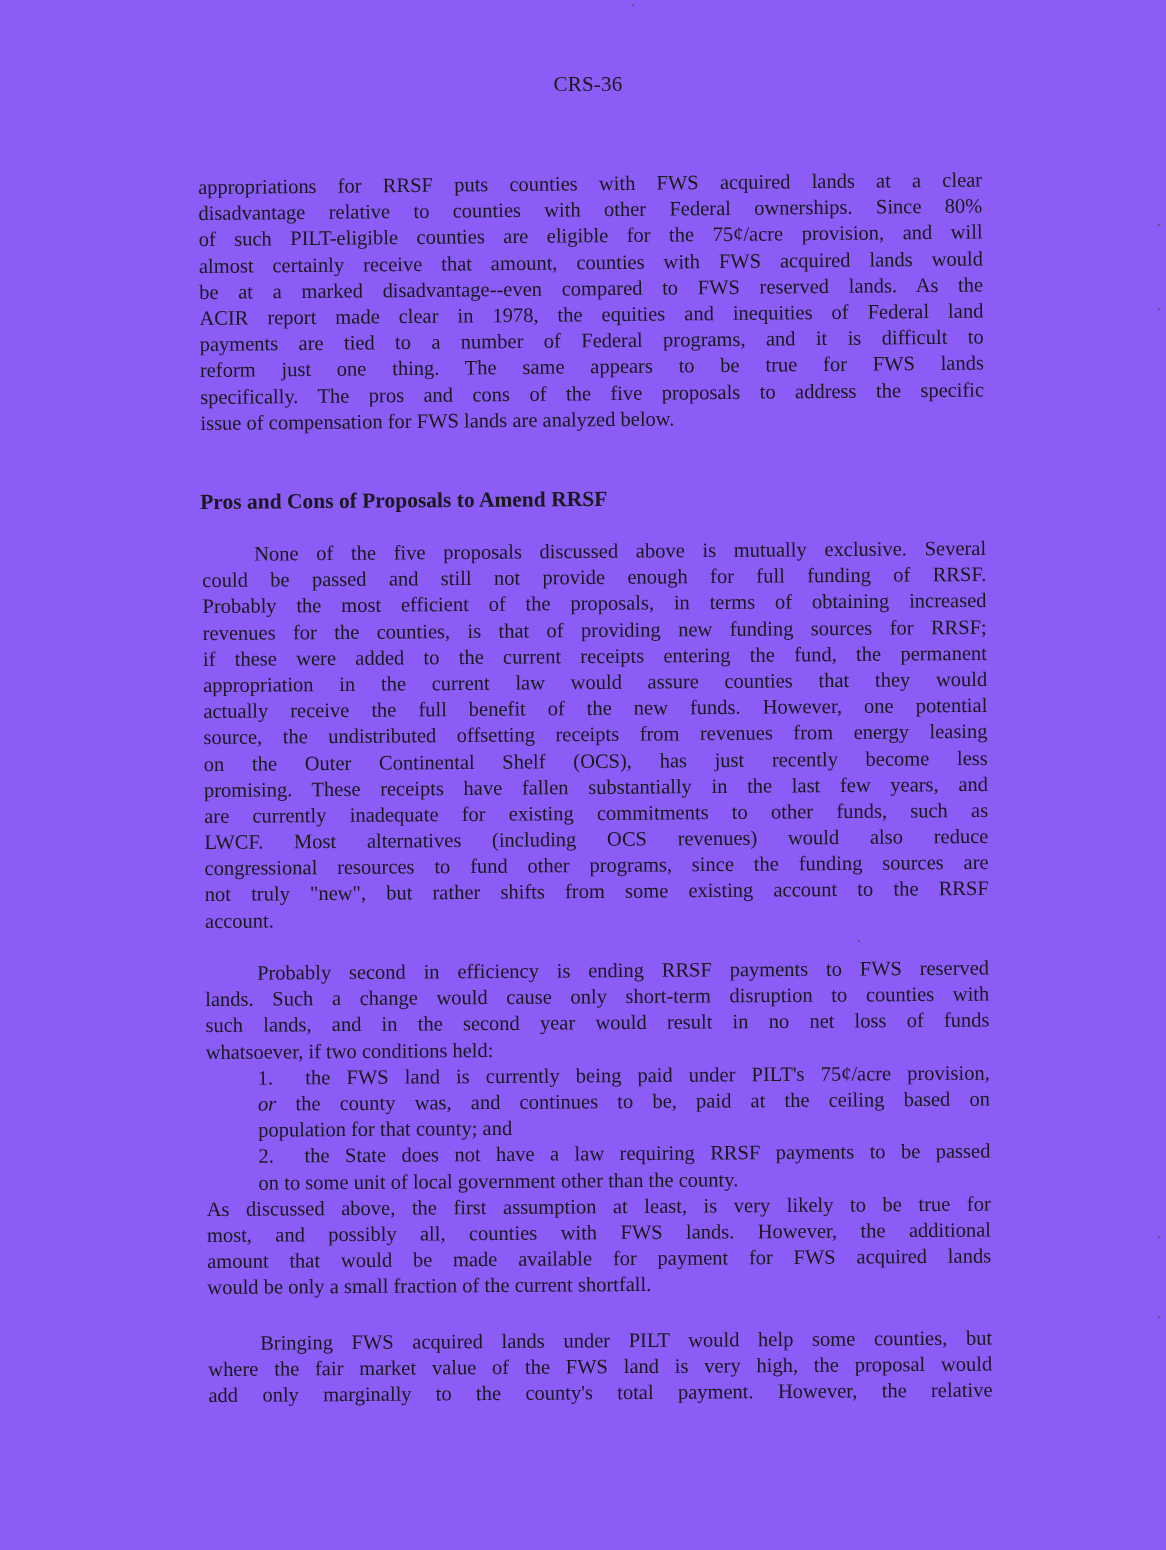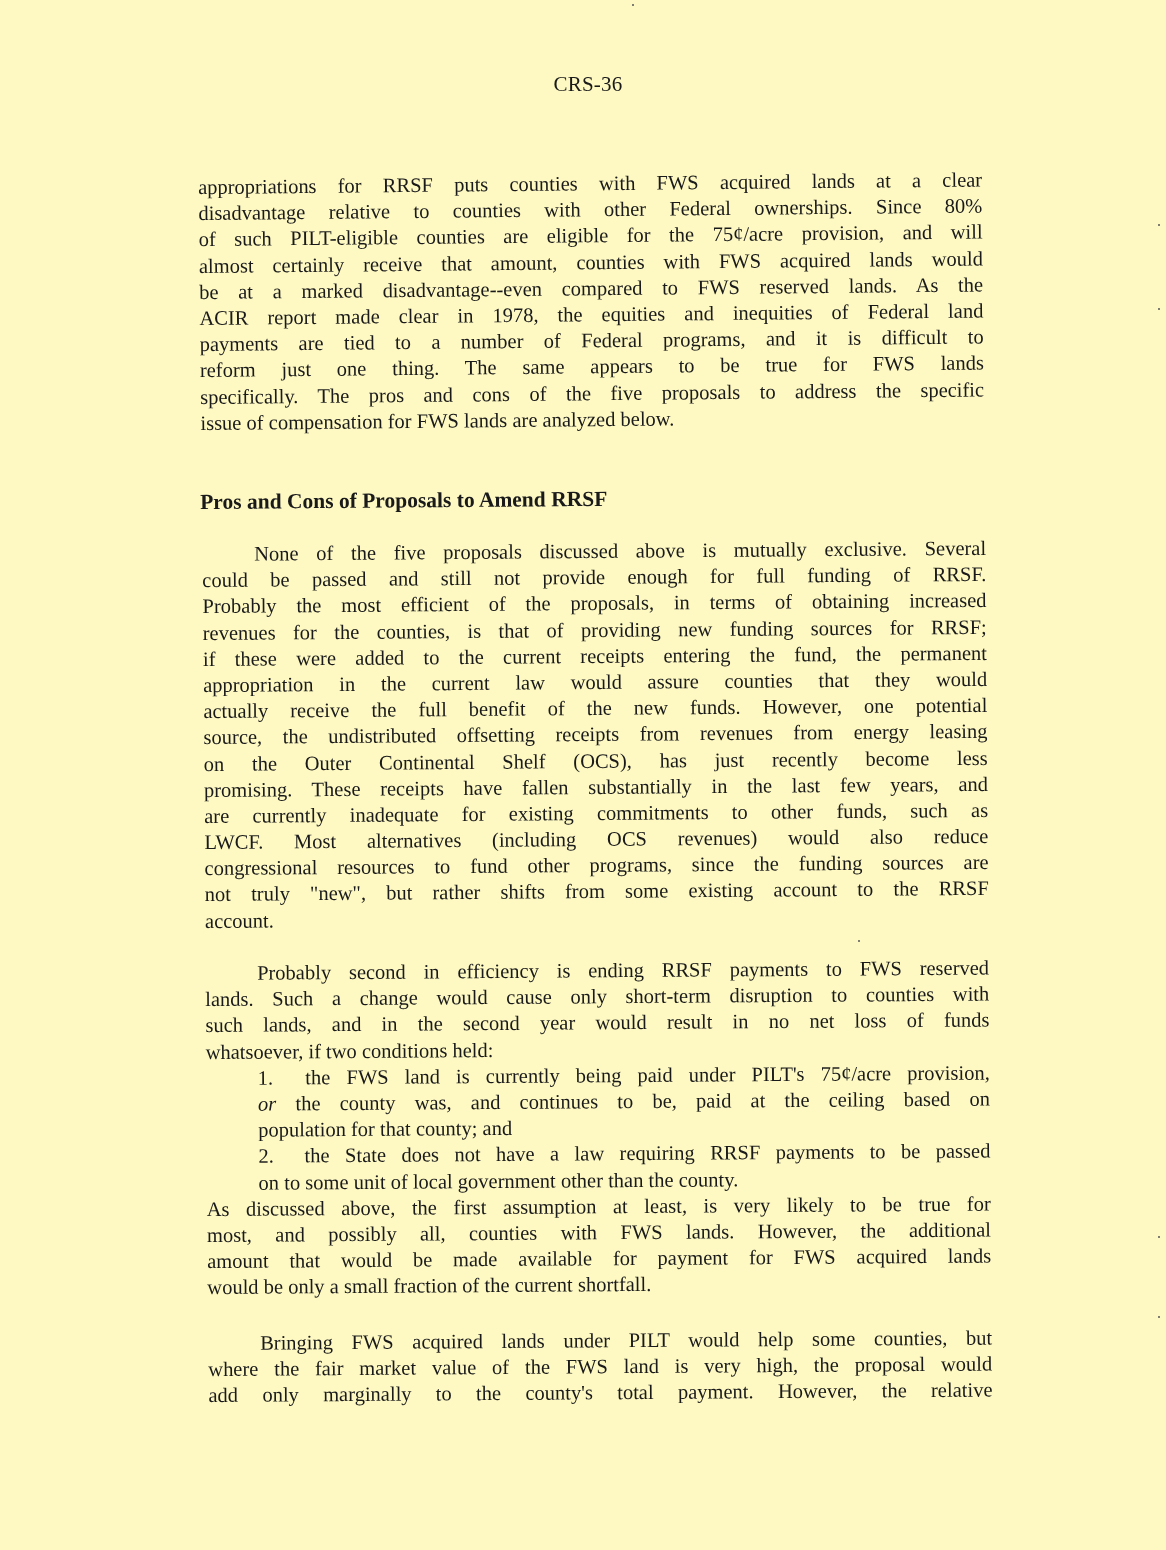--- a/index.html
+++ b/index.html
@@ -13,21 +13,21 @@
       position: relative;
       overflow: hidden;
       font-family: "Liberation Serif", "DejaVu Serif", serif;
       color: #1a1a1a;
     }
     .page {
       position: absolute;
       left: 0; top: 0;
       width: 1166px;
       height: 1550px;
-      background: #fef9c3;
+      background: #8b5cf6;
     }
     .page-number {
       position: absolute;
       left: 0;
       width: 1176px;
       top: 72px;
       text-align: center;
       font-size: 21px;
       letter-spacing: 0.2px;
     }

